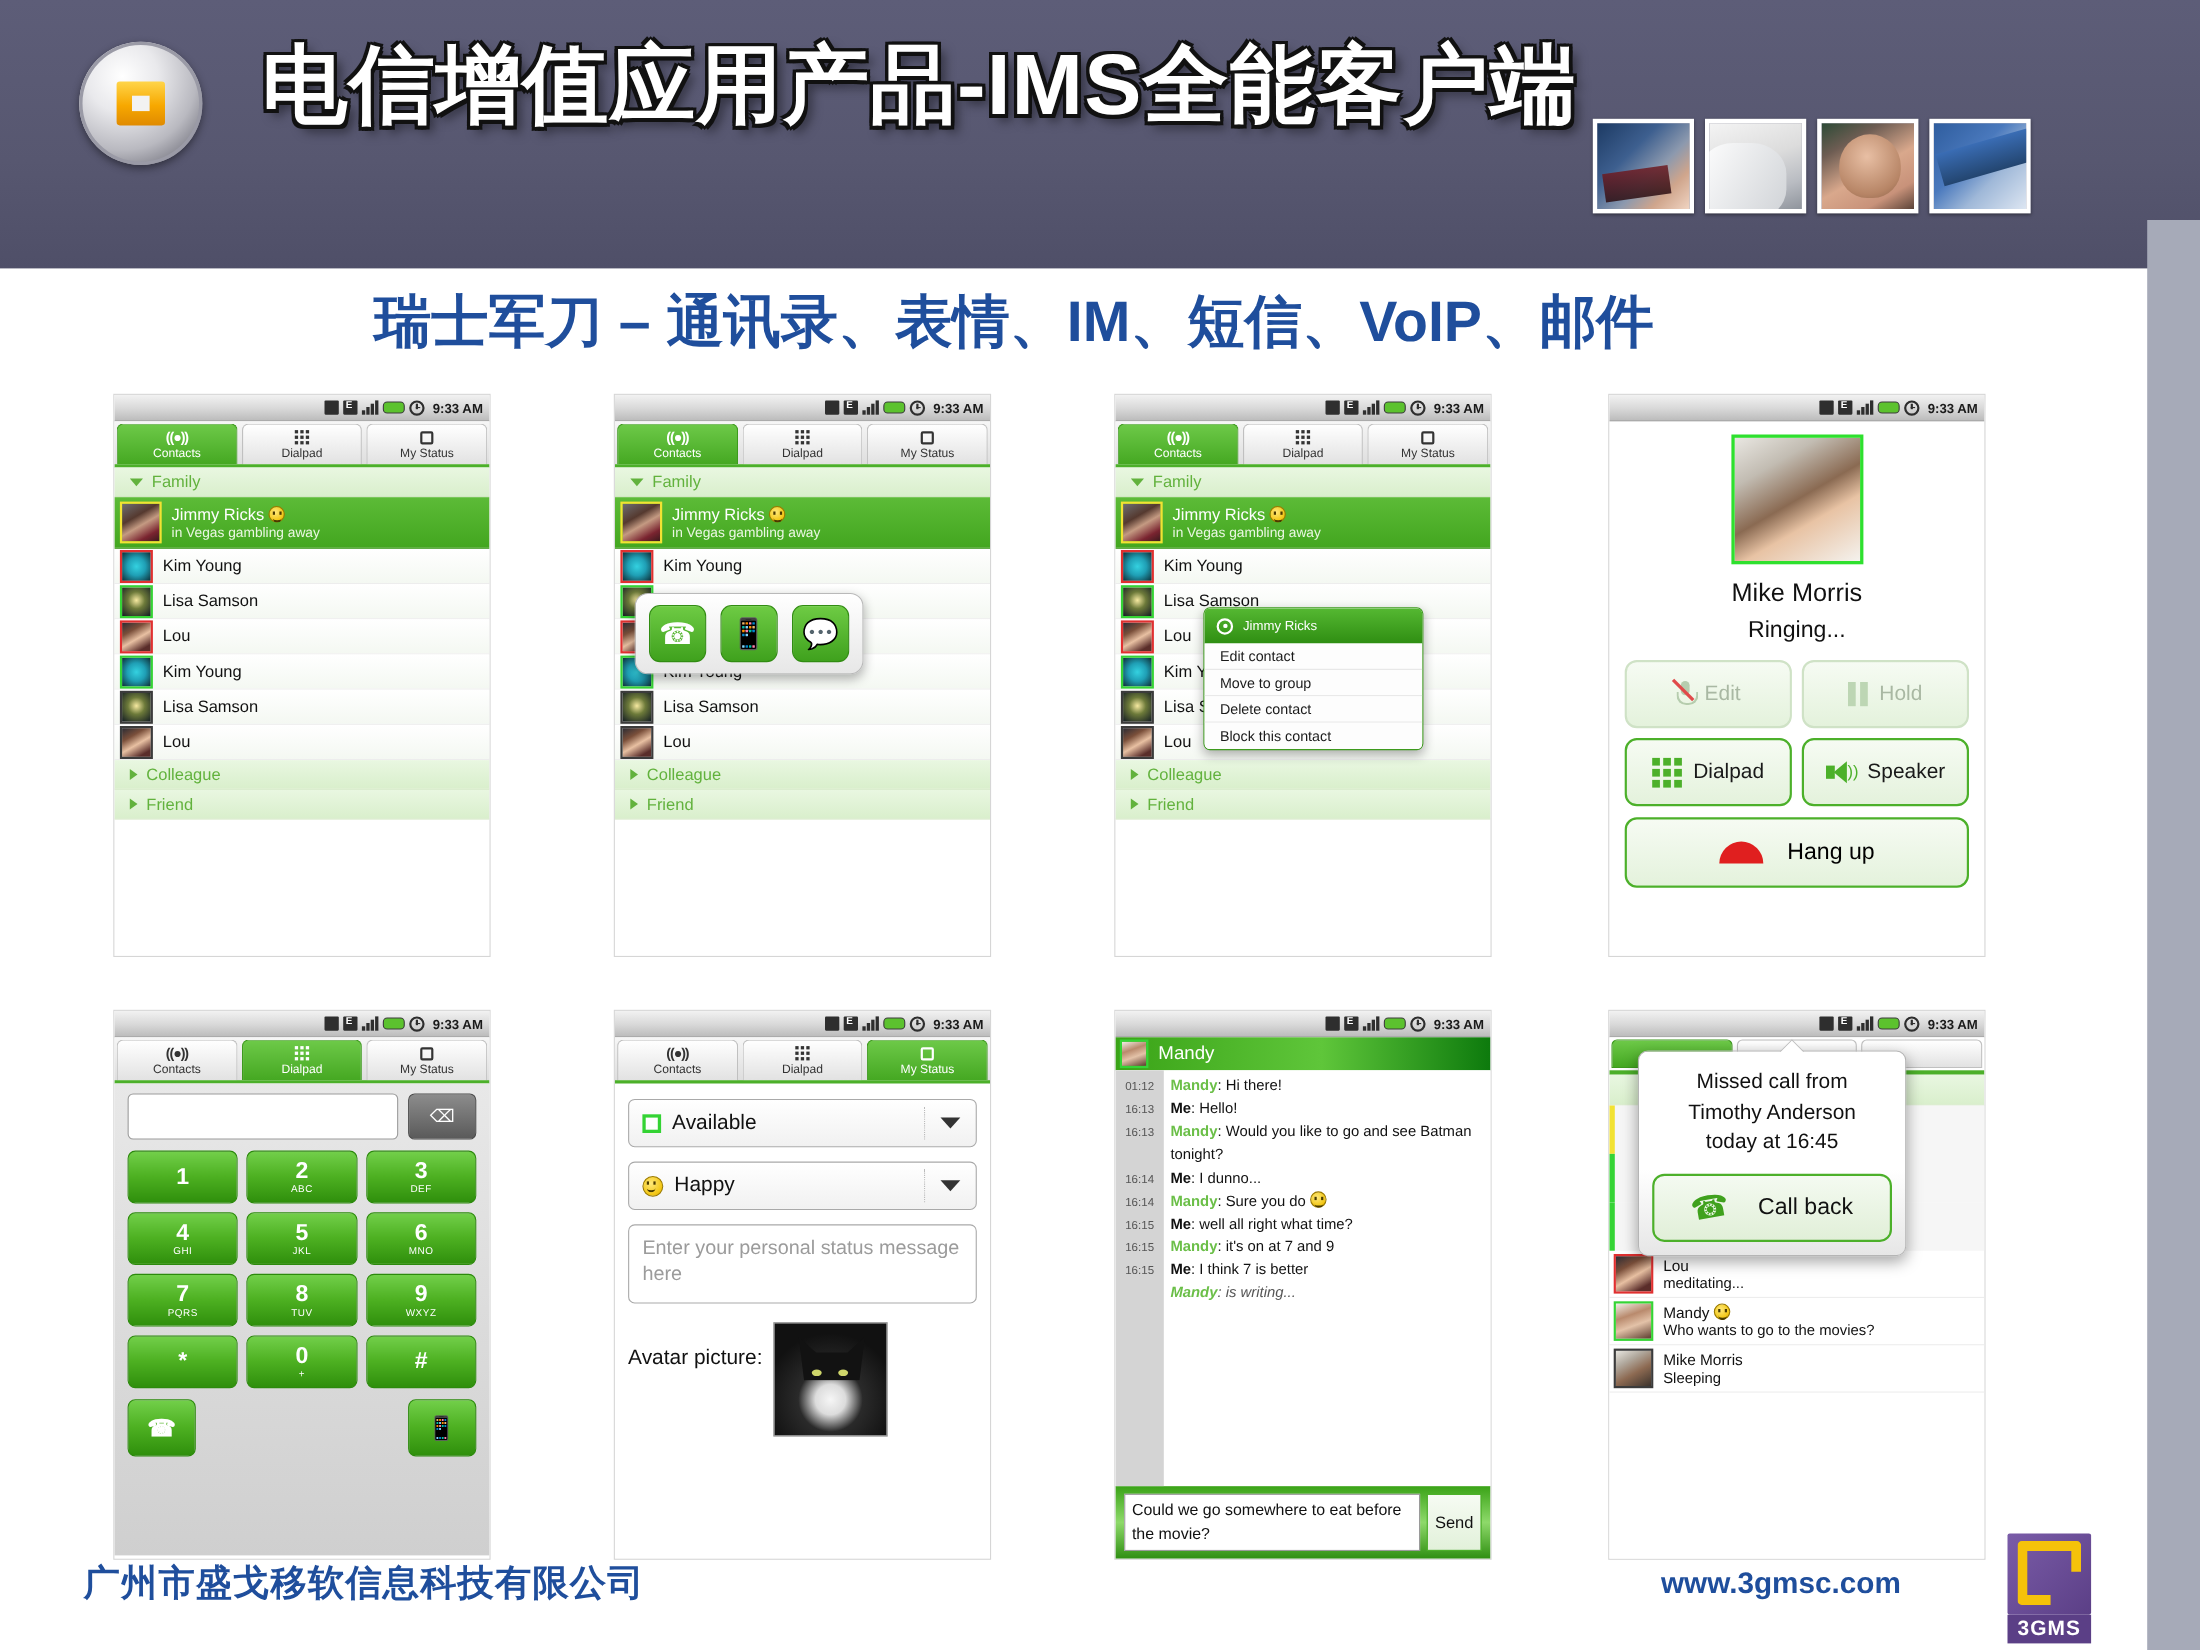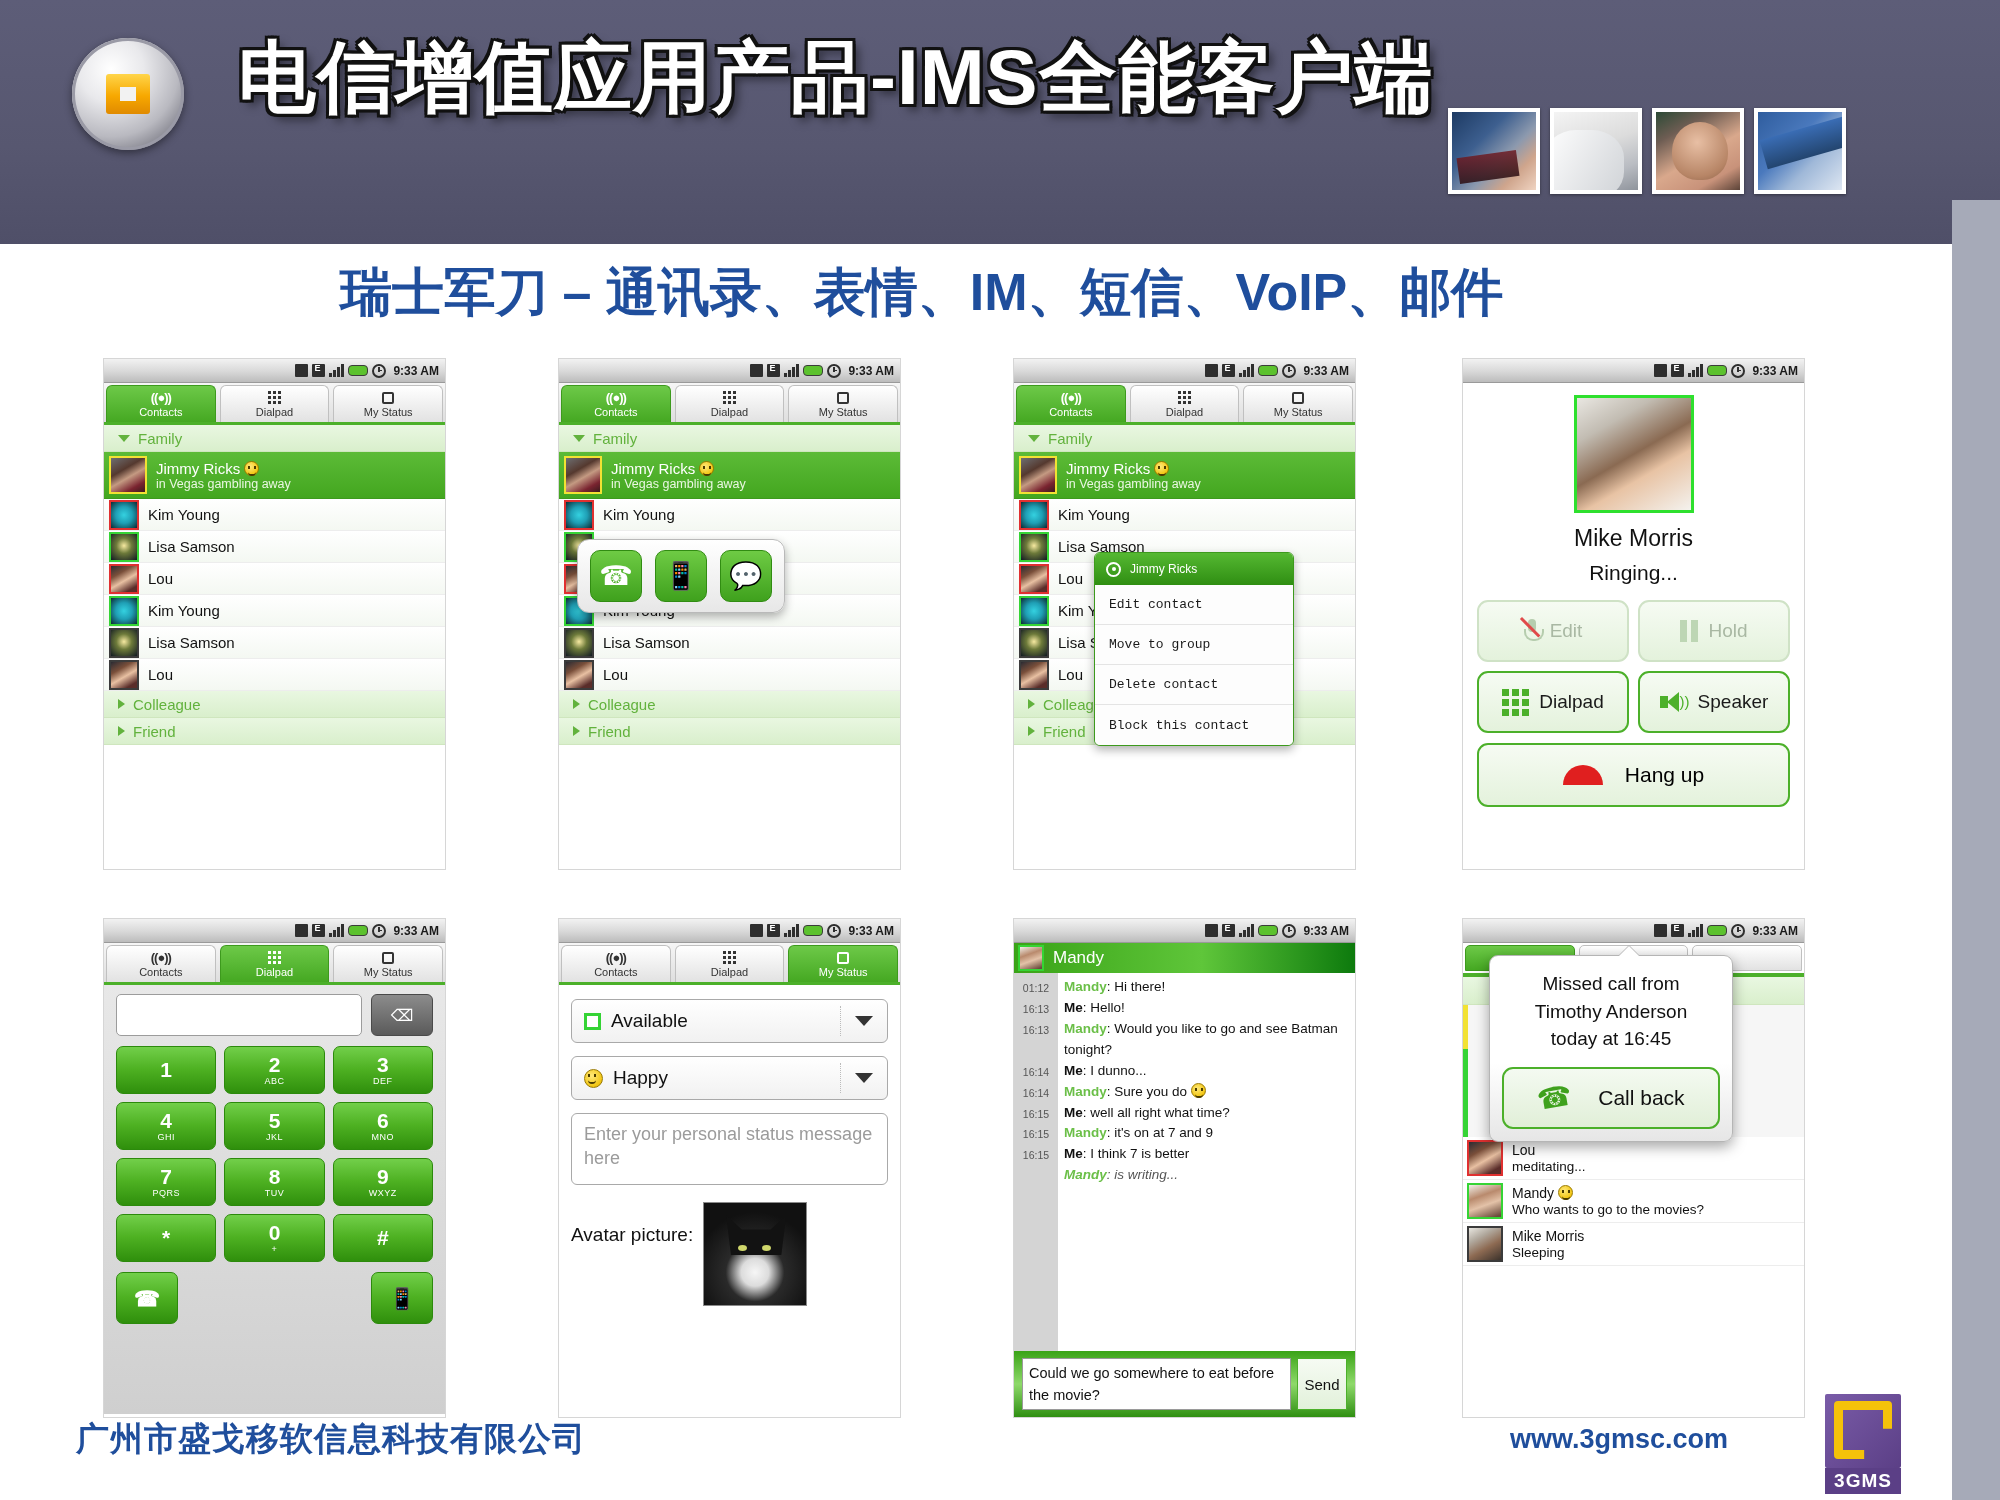--- a/index.html
+++ b/index.html
@@ -135,22 +135,22 @@
              background:linear-gradient(180deg,#6ecb44,#3fa11d);
              border:1px solid #318c12; display:flex;align-items:center;justify-content:center;
              color:#fff; font-size:27px; }
   
   .ctx { position:absolute; background:#fff; border:1px solid #3d9a1d; border-radius:6px;
          box-shadow:0 4px 10px rgba(0,0,0,.3); width:200px; overflow:hidden; }
   .ctx-head { background:linear-gradient(180deg,#55b832,#2f8e12); color:#fff; height:32px;
               display:flex; align-items:center; gap:9px; padding-left:11px; font-size:12px; }
   .ctx-dot { width:15px;height:15px;border:2px solid #fff;border-radius:50%;position:relative; }
   .ctx-dot:after{content:'';position:absolute;left:3.5px;top:3.5px;width:4px;height:4px;background:#fff;border-radius:50%;}
-  .ctx-item { height:40px; display:flex; align-items:center; padding-left:14px; font-size:13px;
-              color:#1a1a1a; border-bottom:1px solid #e4e4e4; background:#fdfdfd;font-family:Liberation Mono, monospace; }
+  .ctx-item { height:24px; display:flex; align-items:center; padding-left:14px; font-size:13px;
+              color:#1a1a1a; border-bottom:1px solid #e4e4e4; background:#fdfdfd; }
   .ctx-item:last-child{border-bottom:none;}
   
   .call-body { padding:12px 14px; display:flex; flex-direction:column; align-items:center; height:calc(100% - 24px);}
   .call-av { width:120px;height:118px; border:3px solid #2ee02e;
              background:linear-gradient(150deg,#e9e7e2 0%,#c2bcb2 25%,#8a6a52 50%,#e8c3a4 66%,#f4f2ee 100%); }
   .call-name { margin-top:12px; font-size:23px; color:#111; }
   .call-state { margin-top:9px; font-size:21px; color:#111; }
   .call-grid { margin-top:15px; display:grid; grid-template-columns:1fr 1fr; gap:9px; width:100%; }
   .call-btn { height:62px; border-radius:11px; display:flex; align-items:center; justify-content:center; gap:10px;
               background:linear-gradient(180deg,#f6fbf3,#e4f2dc); border:2px solid #4cb02a;

